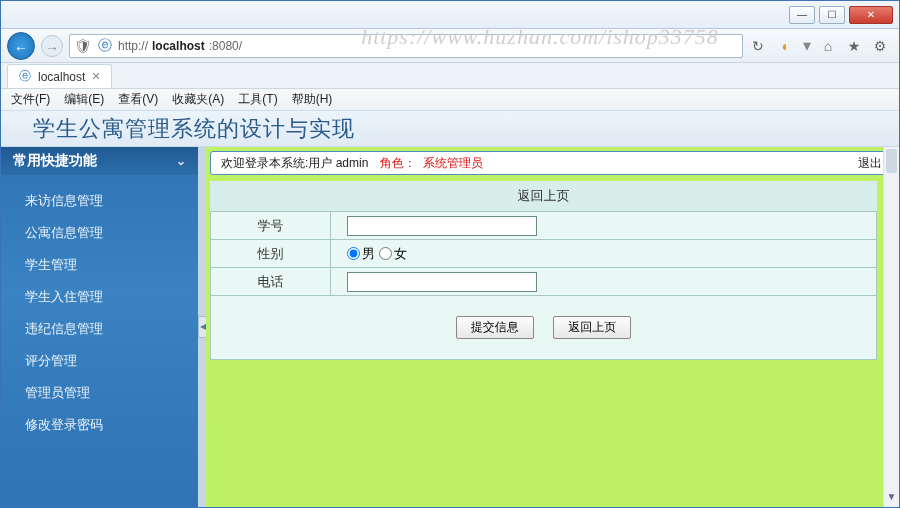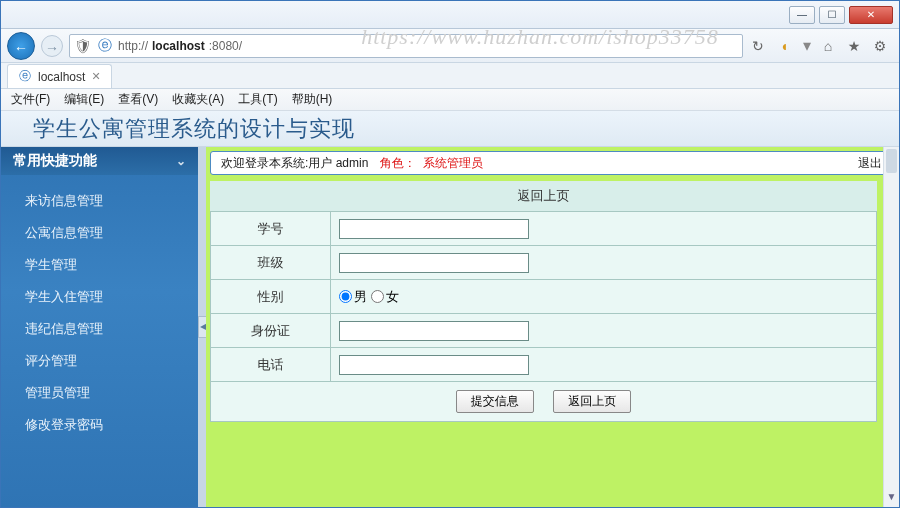--- a/index.html
+++ b/index.html
@@ -44,27 +44,27 @@
 .scroll-arrow.top{top:0;} .scroll-arrow.bot{bottom:0;}
 
 .topbar { height:24px; background:#fff; border:1px solid #4d8bc2; border-radius:3px; display:flex; align-items:center; padding:0 10px; font-size:12px; color:#222; justify-content:space-between;}
 .topbar .role-lbl { color:#d11; margin-left:8px; margin-right:4px;}
 .topbar .role-val { color:#d11;}
 .topbar .logout { color:#222;}
 
 .panel { margin-top:6px; margin-right:16px;}
 .panel-title { text-align:center; font-size:13px; color:#333; padding:6px 0; background:#d8eeea;}
 .form-tbl { width:100%; border-collapse:collapse; background:#eaf8f5;}
-.form-tbl td { border:1px solid #a7c8c2; padding:3px 8px; font-size:13px; height:34px;}
+.form-tbl td { border:1px solid #a7c8c2; padding:3px 16px; font-size:13px; height:28px;}
 .form-tbl td.lbl { width:120px; text-align:center; color:#333;}
 .form-tbl input[type=text] { width:190px; height:20px; border:1px solid #6a8c87; padding:0 4px; font-size:12px; background:#fff;}
 .radio-wrap { display:flex; align-items:center; gap:4px;}
 .radio-wrap label { font-size:13px; display:flex; align-items:center; gap:2px;}
 .btn-row td { text-align:center; padding:8px 0; background:#eaf8f5;}
-.btn { padding:2px 14px; font-size:12px; background:linear-gradient(#fdfdfd,#e7e7e7); border:1px solid #888; border-radius:2px; margin:0 8px; cursor:pointer;}
+.btn { padding:2px 14px; font-size:12px; background:linear-gradient(#fdfdfd,#e7e7e7); border:1px solid #888; border-radius:2px; margin:12px 8px; cursor:pointer;}
 
 .watermark { position:absolute; top:23px; left:200px; right:20px; height:30px; color:#cfcfcf; font-size:22px; font-style:italic; letter-spacing:1px; pointer-events:none; white-space:nowrap; overflow:hidden; font-family: Liberation Serif, serif; text-align: center;}
 </style>
 </head>
 <body>
 
 <div class="win-top">
   <div class="win-btn">—</div>
   <div class="win-btn">☐</div>
   <div class="win-btn close">✕</div>
@@ -140,41 +140,33 @@
 
       <div class="panel">
         <div class="panel-title">返回上页</div>
         <table class="form-tbl">
           <tbody>
               <tr>
                 <td class="lbl">学号</td>
               <td><input type="text" value="" style=""></td>
               </tr>
           <tr>
-                <td class="lbl">班级</td>
-              <td><input type="text" value="" style=""></td>
-              </tr>
-          <tr>
                 <td class="lbl">性别</td>
               <td>
                 <div class="radio-wrap">
                   <label>
                       <input type="radio" name="g" checked="" style="">
                       <span>男</span>
                     </label>
                   <label>
                       <input type="radio" name="g" style="">
                       <span>女</span>
                     </label>
                 </div>
               </td>
-              </tr>
-          <tr>
-                <td class="lbl">身份证</td>
-              <td><input type="text" value="" style=""></td>
               </tr>
           <tr>
                 <td class="lbl">电话</td>
               <td><input type="text" value="" style=""></td>
               </tr>
           <tr class="btn-row">
                 <td colspan="2">
             <button class="btn">提交信息</button>
             <button class="btn">返回上页</button>
           </td>

